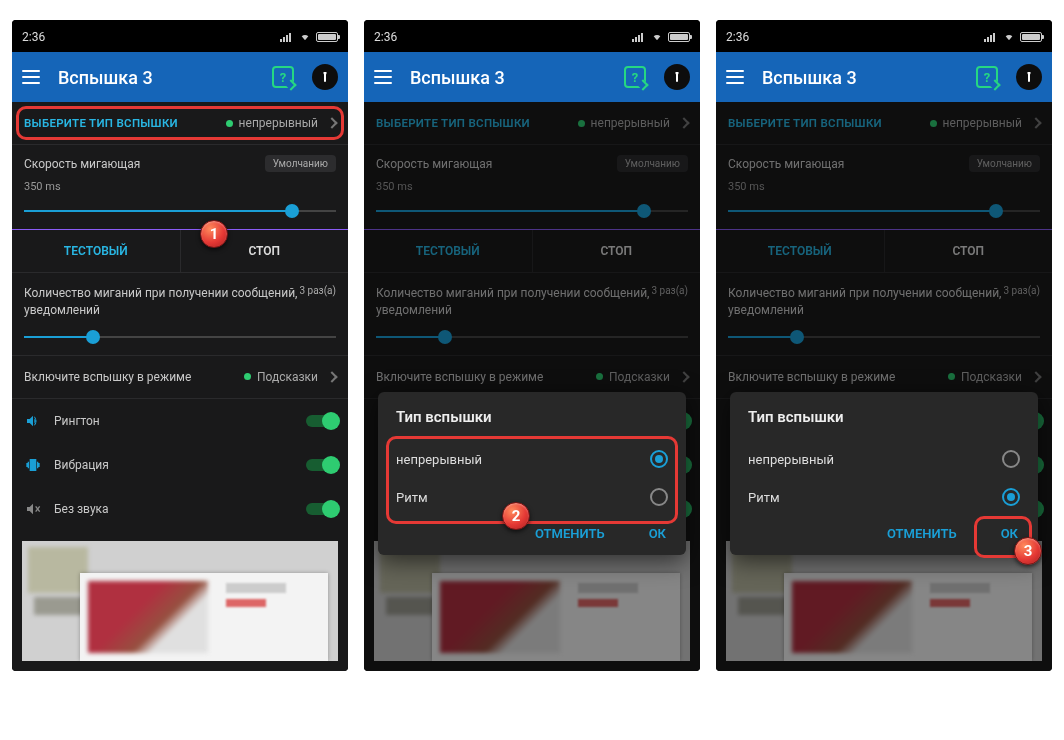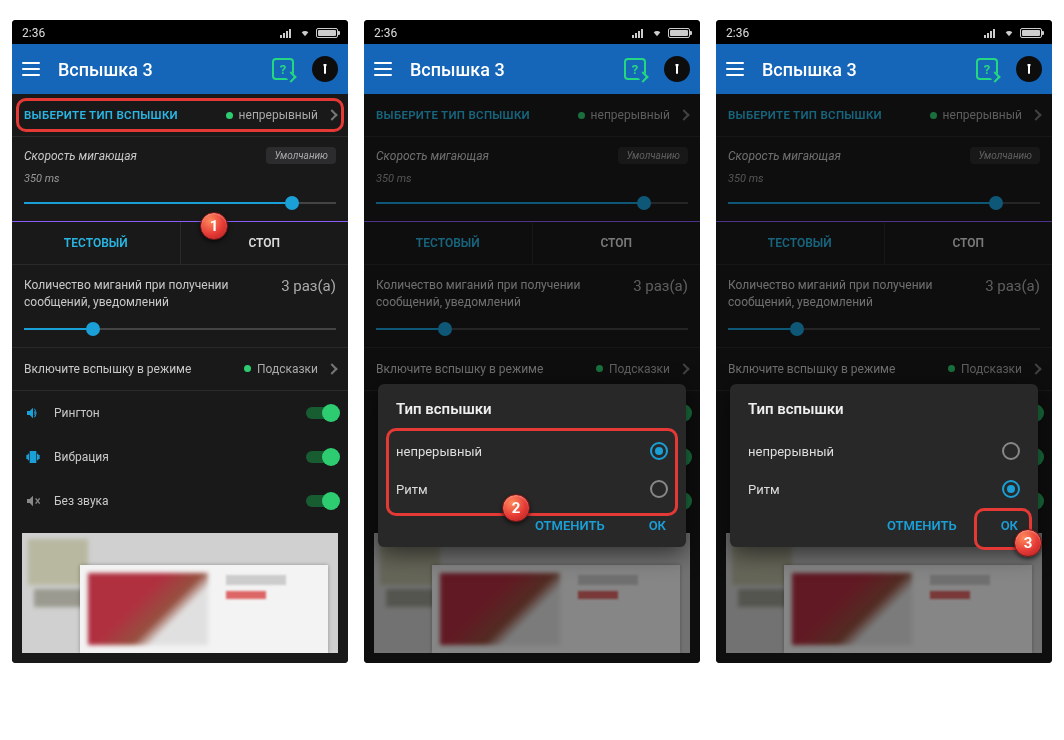--- a/index.html
+++ b/index.html
@@ -1,21 +1,21 @@
 <!DOCTYPE html>
 <html><head>
 <meta charset="utf-8">
 <style>
   * { box-sizing: border-box; margin: 0; padding: 0; font-family: -apple-system, Roboto, sans-serif; }
   body { background: #fff; padding: 20px 0; }
   .screens { display: flex; gap: 16px; justify-content: center; }
   .phone { width: 336px; background: #000; border-radius: 4px; overflow: hidden; position: relative; color: #ccc; font-size: 13px; }
 
   
-  .statusbar { display: flex; justify-content: space-between; align-items: center; padding: 4px 10px 2px; height: 24px; background: #000; }
+  .statusbar { display: flex; justify-content: space-between; align-items: center; padding: 4px 10px 2px; height: 32px; background: #000; }
   .statusbar .time { color: #ddd; font-size: 12px; }
   .statusbar .right { display: flex; gap: 4px; align-items: center; }
   .sig { width: 14px; height: 10px; position: relative; }
   .sig::before { content:''; position:absolute; bottom:0; left:0; width:2px; height:3px; background:#ccc; box-shadow: 3px 0 0 0 #ccc, 6px 0 0 0 #ccc, 9px 0 0 0 #ccc; }
   .sig::after { content:''; position:absolute; bottom:0; left:3px; width:2px; height:5px; background:#ccc; box-shadow: 3px 0 0 0 #ccc, 6px 0 0 0 #ccc; }
   .sig span { position:absolute; bottom:0; left:6px; width:2px; height:7px; background:#ccc; }
   .sig span::after { content:''; position:absolute; bottom:0; left:3px; width:2px; height:9px; background:#ccc; }
   .wifi { width: 14px; height: 10px; }
   .batt { width: 22px; height: 10px; border: 1px solid #ccc; border-radius: 2px; position: relative; }
   .batt::after { content:''; position:absolute; right:-3px; top:2px; width:2px; height:4px; background:#ccc; border-radius:0 1px 1px 0; }
@@ -37,41 +37,41 @@
   
   .type-row { display: flex; align-items: center; padding: 14px 12px; border-bottom: 1px solid #2a2a2c; }
   .type-row .lbl { color: #29b6e3; font-size: 11.5px; font-weight: 600; letter-spacing: 0.3px; flex:1; }
   .dot { width: 7px; height: 7px; border-radius: 50%; background: #2ecc71; margin-right: 6px; }
   .type-row .val { color: #a8a8a8; font-size: 12px; }
   .chev { width: 8px; height: 8px; border-right: 2px solid #777; border-top: 2px solid #777; transform: rotate(45deg); margin-left: 10px; }
   .highlight1 { position: relative; }
   .highlight1::before { content:''; position:absolute; left:4px; right:4px; top:4px; bottom:4px; border: 3px solid #e53935; border-radius: 10px; pointer-events:none; }
 
   
-  .speed { padding: 10px 12px 8px; font-style: italic; }
+  .speed { padding: 10px 12px 8px; }
   .speed-head { display:flex; justify-content:space-between; align-items:center; }
   .speed-head .t { color:#c8c8c8; font-size:12px; }
   .defbtn { background:#2c2c2e; border-radius:4px; padding:3px 8px; font-size:10px; color:#aaa; }
   .speed .ms { color:#989898; font-size:11px; margin-top:8px; }
   .slider { height: 20px; margin-top: 8px; position: relative; }
   .slider .track { position:absolute; left:0; right:0; top:9px; height:2px; background:#444; }
   .slider .fill { position:absolute; left:0; top:9px; height:2px; background:#1a9fd6; }
   .slider .thumb { position:absolute; top:3px; width:14px; height:14px; border-radius:50%; background:#1a9fd6; transform:translateX(-50%); }
 
   
   .teststop { display:flex; border-top:1px solid #8b5cf6; border-bottom:1px solid #2a2a2c; }
   .teststop > div { flex:1; text-align:center; padding:14px 0; font-size:12px; font-weight:600; }
   .teststop .test { color:#29b6e3; border-right:1px solid #2a2a2c; }
   .teststop .stop { color:#ddd; }
 
   
   .count { padding: 12px 12px 8px; border-bottom:1px solid #2a2a2c; }
   .count-head { display:flex; justify-content:space-between; align-items:flex-start; }
   .count-head .t { color:#c8c8c8; font-size:12px; line-height:1.4; flex:1; }
-  .count-head .v { color:#aaa; font-size:15px; white-space:nowrap;text-align:right; }
+  .count-head .v { color:#aaa; font-size:10px; white-space:nowrap;text-align:right; }
 
   
   .mode-row { display:flex; align-items:center; padding:14px 12px; border-bottom:1px solid #2a2a2c; }
   .mode-row .t { color:#c8c8c8; font-size:12px; flex:1; }
   .mode-row .v { color:#aaa; font-size:12px; }
 
   
   .sw-row { display:flex; align-items:center; padding:14px 12px; gap:12px; }
   .sw-row .t { color:#c8c8c8; font-size:12px; flex:1; }
   .switch { width:30px; height:12px; background:#175d31; border-radius:6px; position:relative; }

